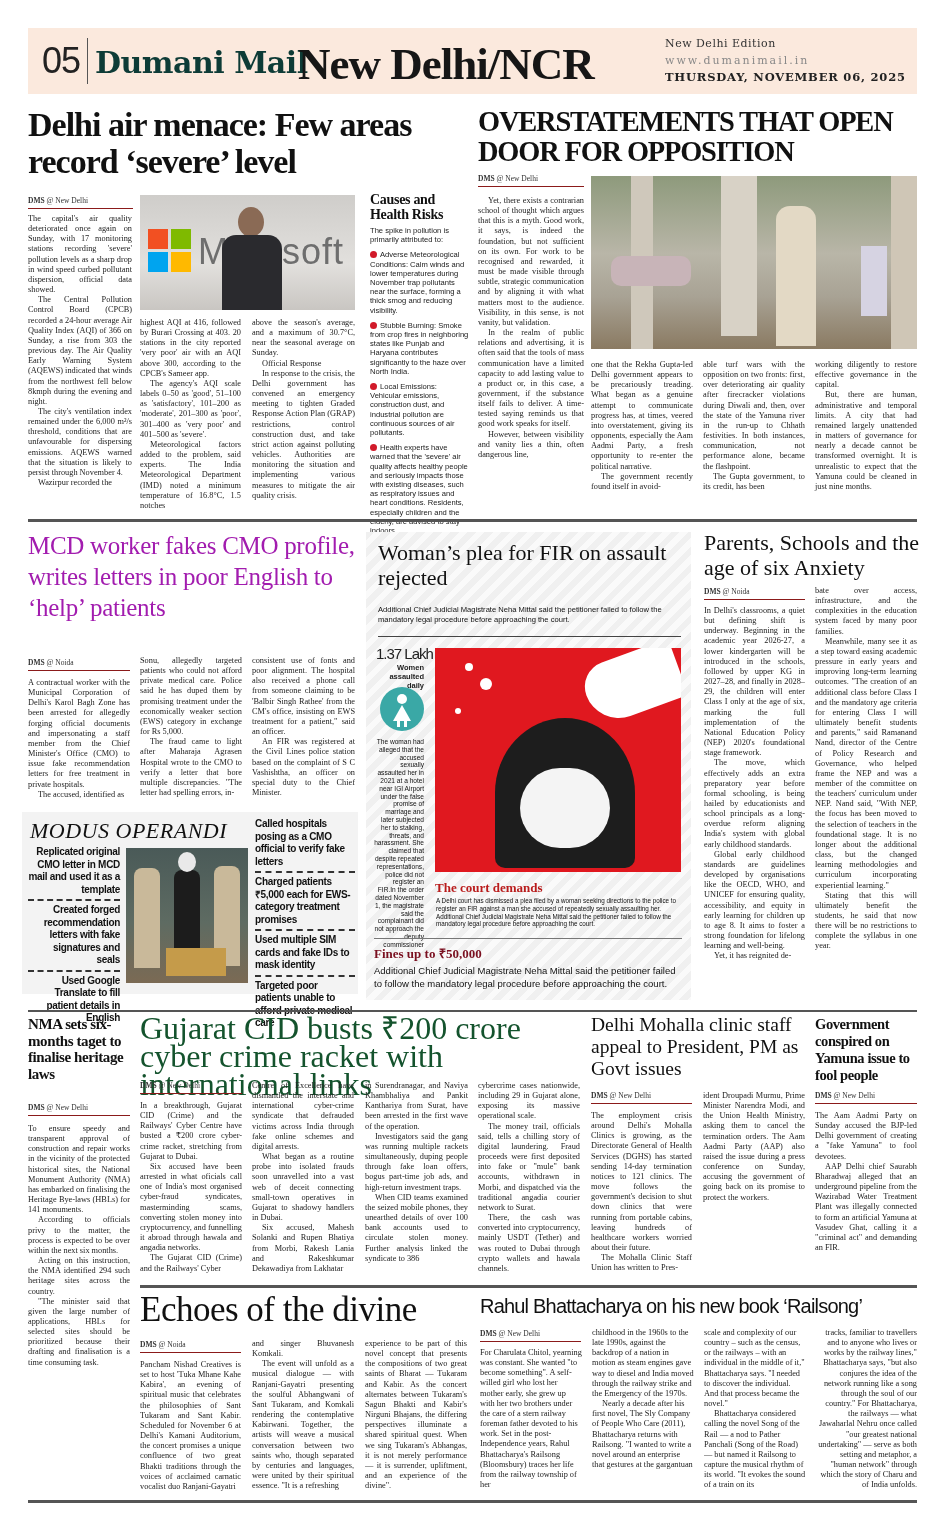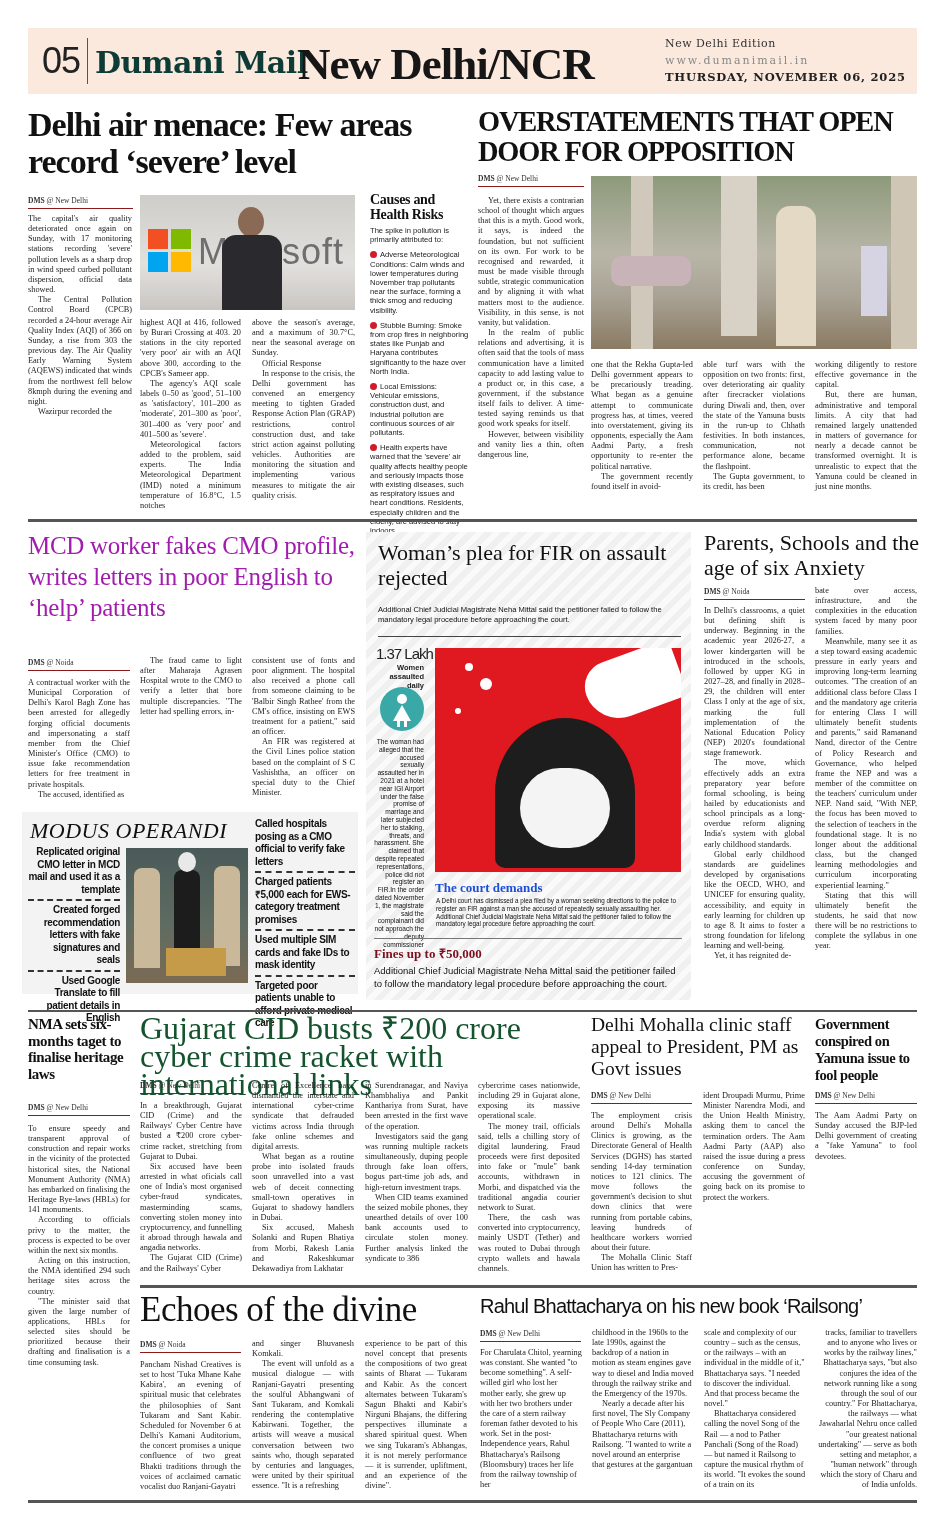--- a/index.html
+++ b/index.html
@@ -39,20 +39,21 @@
 <div class="abs section">New Delhi/NCR</div>
 <div class="abs ed">New Delhi Edition</div>
 <div class="abs url">www.dumanimail.in</div>
 <div class="abs date">THURSDAY, NOVEMBER 06, 2025</div>
 
 <div class="abs hl" style="left:28px;top:106px;width:440px;font-size:34px;font-family:'Liberation Serif',serif;letter-spacing:-1px;line-height:37px">Delhi air menace: Few areas record ‘severe’ level</div>
 <div class="abs byline" style="left:28px;top:196px;width:105px"><b>DMS</b> <span>@ New Delhi</span></div>
 <div class="abs body" style="left:28px;top:214px;width:104px">
   <p class="first">The capital's air quality deteriorated once again on Sunday, with 17 monitoring stations recording 'severe' pollution levels as a sharp drop in wind speed curbed pollutant dispersion, official data showed.</p>
   <p>The Central Pollution Control Board (CPCB) recorded a 24-hour average Air Quality Index (AQI) of 366 on Sunday, a rise from 303 the previous day. The Air Quality Early Warning System (AQEWS) indicated that winds from the northwest fell below 8kmph during the evening and night.</p>
+  <p>The city's ventilation index remained under the 6,000 m²/s threshold, conditions that are unfavourable for dispersing emissions. AQEWS warned that the situation is likely to persist through November 4.</p>
   <p>Wazirpur recorded the</p>
 </div>
 <div class="abs photo" style="left:140px;top:195px;width:215px;height:115px;background:linear-gradient(180deg,#cfcdca 0%,#e2e0dd 60%,#c9c6c2 100%)">
   <div class="abs" style="left:8px;top:34px;width:20px;height:20px;background:#f25022"></div>
   <div class="abs" style="left:31px;top:34px;width:20px;height:20px;background:#7fba00"></div>
   <div class="abs" style="left:8px;top:57px;width:20px;height:20px;background:#00a4ef"></div>
   <div class="abs" style="left:31px;top:57px;width:20px;height:20px;background:#ffb900"></div>
   <div class="abs sans" style="left:58px;top:36px;font-size:36px;color:#6e6e6e;letter-spacing:1px">Mi&nbsp;&nbsp;&nbsp;&nbsp;soft</div>
   <div class="abs" style="left:98px;top:12px;width:26px;height:30px;border-radius:50%;background:#8a6a55"></div>
   <div class="abs" style="left:82px;top:40px;width:60px;height:75px;border-radius:14px 14px 0 0;background:#2a2a2e"></div>
@@ -89,37 +90,38 @@
   <div class="abs" style="left:300px;top:0;width:26px;height:173px;background:#cfc6b6"></div>
   <div class="abs" style="left:20px;top:80px;width:80px;height:30px;border-radius:10px;background:#c8b4b8"></div>
   <div class="abs" style="left:185px;top:30px;width:40px;height:140px;border-radius:14px 14px 0 0;background:#e3d9c5"></div>
   <div class="abs" style="left:270px;top:70px;width:26px;height:70px;background:#d6d3e2"></div>
 </div>
 <div class="abs body" style="left:591px;top:360px;width:102px">
   <p class="first">one that the Rekha Gupta-led Delhi government appears to be precariously treading. What began as a genuine attempt to communicate progress has, at times, veered into overstatement, giving its opponents, especially the Aam Aadmi Party, a fresh opportunity to re-enter the political narrative.</p>
   <p>The government recently found itself in avoid-</p>
 </div>
 <div class="abs body" style="left:703px;top:360px;width:102px">
-  <p class="first">able turf wars with the opposition on two fronts: first, over deteriorating air quality after firecracker violations during Diwali and, then, over the state of the Yamuna busts in the run-up to Chhath festivities. In both instances, communication, not performance alone, became the flashpoint.</p>
+  <p class="first">able turf wars with the opposition on two fronts: first, over deteriorating air quality after firecracker violations during Diwali and, then, over the state of the Yamuna river in the run-up to Chhath festivities. In both instances, communication, not performance alone, became the flashpoint.</p>
   <p>The Gupta government, to its credit, has been</p>
 </div>
 <div class="abs body" style="left:815px;top:360px;width:102px">
   <p class="first">working diligently to restore effective governance in the capital.</p>
   <p>But, there are human, administrative and temporal limits. A city that had remained largely unattended in matters of governance for nearly a decade cannot be transformed overnight. It is unrealistic to expect that the Yamuna could be cleaned in just nine months.</p>
 </div>
 
 <div class="abs rule" style="left:28px;top:519px;width:889px"></div>
 
 <div class="abs" style="left:28px;top:530px;width:340px;font-size:25px;line-height:31px;font-family:'Liberation Serif',serif;color:#a21caf;letter-spacing:-.3px">MCD worker fakes CMO profile, writes letters in poor English to ‘help’ patients</div>
 <div class="abs byline" style="left:28px;top:658px;width:102px"><b>DMS</b> <span>@ Noida</span></div>
 <div class="abs body" style="left:28px;top:678px;width:102px">
   <p class="first">A contractual worker with the Municipal Corporation of Delhi's Karol Bagh Zone has been arrested for allegedly forging official documents and impersonating a staff member from the Chief Minister's Office (CMO) to issue fake recommendation letters for free treatment in private hospitals.</p>
   <p>The accused, identified as</p>
 </div>
 <div class="abs body" style="left:140px;top:656px;width:102px">
+  <p class="first">Sonu, allegedly targeted patients who could not afford private medical care. Police said he has duped them by promising treatment under the economically weaker section (EWS) category in exchange for Rs 5,000.</p>
   <p>The fraud came to light after Maharaja Agrasen Hospital wrote to the CMO to verify a letter that bore multiple discrepancies. "The letter had spelling errors, in-</p>
 </div>
 <div class="abs body" style="left:252px;top:656px;width:103px">
   <p class="first">consistent use of fonts and poor alignment. The hospital also received a phone call from someone claiming to be 'Balbir Singh Rathee' from the CM's office, insisting on EWS treatment for a patient," said an officer.</p>
   <p>An FIR was registered at the Civil Lines police station based on the complaint of S C Vashishtha, an officer on special duty to the Chief Minister.</p>
 </div>
 
 <div class="abs" style="left:22px;top:812px;width:336px;height:182px;background:#f3f3f3"></div>
 <div class="abs" style="left:30px;top:818px;font-size:22px;font-style:italic;font-family:'Liberation Serif',serif;color:#111;letter-spacing:.5px">MODUS OPERANDI</div>
 <div class="abs" style="left:28px;top:846px;width:92px;text-align:right">
@@ -160,21 +162,21 @@
 </div>
 <div class="abs sans" style="left:374px;top:738px;width:50px;text-align:right;font-size:6.6px;line-height:7.8px;color:#111">The woman had alleged that the accused sexually assaulted her in 2021 at a hotel near IGI Airport under the false promise of marriage and later subjected her to stalking, threats, and harassment. She claimed that despite repeated representations, police did not register an FIR.In the order dated November 1, the magistrate said the complainant did not approach the deputy commissioner</div>
 <div class="abs photo" style="left:435px;top:648px;width:246px;height:224px;background:#e0181f">
   <div class="abs" style="left:60px;top:70px;width:140px;height:150px;border-radius:50% 50% 10px 10px;background:#1d1d1d"></div>
   <div class="abs" style="left:85px;top:120px;width:90px;height:80px;border-radius:40px;background:#f4f4f4"></div>
   <div class="abs" style="left:150px;top:5px;width:96px;height:60px;border-radius:30px 0 0 40px;background:#fff;transform:rotate(-20deg)"></div>
   <div class="abs" style="left:30px;top:15px;width:8px;height:8px;border-radius:50%;background:#fff"></div>
   <div class="abs" style="left:45px;top:30px;width:12px;height:12px;border-radius:50%;background:#fff"></div>
   <div class="abs" style="left:20px;top:60px;width:6px;height:6px;border-radius:50%;background:#fff"></div>
 </div>
-<div class="abs" style="left:435px;top:880px;font-size:13px;font-weight:bold;color:#1d4ed8;font-family:'Liberation Serif',serif">The court demands</div>
+<div class="abs" style="left:435px;top:880px;font-size:13px;font-weight:bold;color:#b91c1c;font-family:'Liberation Serif',serif">The court demands</div>
 <div class="abs sans" style="left:436px;top:897px;width:246px;font-size:6.3px;line-height:7.8px;color:#111">A Delhi court has dismissed a plea filed by a woman seeking directions to the police to register an FIR against a man she accused of repeatedly sexually assaulting her. Additional Chief Judicial Magistrate Neha Mittal said the petitioner failed to follow the mandatory legal procedure before approaching the court.</div>
 <div class="abs" style="left:374px;top:938px;width:308px;height:1px;background:#777"></div>
 <div class="abs" style="left:374px;top:944px;font-size:13px;font-weight:bold;color:#7a1020;font-family:'Liberation Serif',serif">Fines up to ₹50,000</div>
 <div class="abs sans" style="left:374px;top:965px;width:312px;font-size:9.5px;line-height:12.5px;color:#111">Additional Chief Judicial Magistrate Neha Mittal said the petitioner failed to follow the mandatory legal procedure before approaching the court.</div>
 
 <div class="abs" style="left:704px;top:530px;width:220px;font-size:22px;line-height:25px;font-family:'Liberation Serif',serif;color:#111">Parents, Schools and the age of six Anxiety</div>
 <div class="abs byline" style="left:704px;top:587px;width:101px"><b>DMS</b> <span>@ Noida</span></div>
 <div class="abs body" style="left:704px;top:606px;width:101px">
   <p class="first">In Delhi's classrooms, a quiet but defining shift is underway. Beginning in the academic year 2026-27, a lower kindergarten will be introduced in the schools, followed by upper KG in 2027–28, and finally in 2028–29, the children will enter Class I only at the age of six, marking the full implementation of the National Education Policy (NEP) 2020's foundational stage framework.</p>
   <p>The move, which effectively adds an extra preparatory year before formal schooling, is being hailed by educationists and school principals as a long-overdue reform aligning India's system with global early childhood standards.</p>
@@ -228,20 +230,21 @@
   <p>The Mohalla Clinic Staff Union has written to Pres-</p>
 </div>
 <div class="abs body" style="left:703px;top:1091px;width:102px">
   <p class="first">ident Droupadi Murmu, Prime Minister Narendra Modi, and the Union Health Ministry, asking them to cancel the termination orders. The Aam Aadmi Party (AAP) also raised the issue during a press conference on Sunday, accusing the government of going back on its promise to protect the workers.</p>
 </div>
 
 <div class="abs hl" style="left:815px;top:1016px;width:105px;font-size:14.5px;line-height:17px;font-family:'Liberation Serif',serif;letter-spacing:-.4px">Government conspired on Yamuna issue to fool people</div>
 <div class="abs byline" style="left:815px;top:1091px;width:102px"><b>DMS</b> <span>@ New Delhi</span></div>
 <div class="abs body" style="left:815px;top:1111px;width:102px">
   <p class="first">The Aam Aadmi Party on Sunday accused the BJP-led Delhi government of creating a "fake Yamuna" to fool devotees.</p>
+  <p>AAP Delhi chief Saurabh Bharadwaj alleged that an underground pipeline from the Wazirabad Water Treatment Plant was illegally connected to form an artificial Yamuna at Vasudev Ghat, calling it a "criminal act" and demanding an FIR.</p>
 </div>
 
 <div class="abs rule" style="left:140px;top:1285px;width:777px"></div>
 
 <div class="abs" style="left:140px;top:1290px;width:340px;font-size:35px;line-height:40px;font-family:'Liberation Serif',serif;color:#111;letter-spacing:-.5px">Echoes of the divine</div>
 <div class="abs byline" style="left:140px;top:1340px;width:101px"><b>DMS</b> <span>@ Noida</span></div>
 <div class="abs body" style="left:140px;top:1360px;width:101px">
   <p class="first">Pancham Nishad Creatives is set to host 'Tuka Mhane Kahe Kabira', an evening of spiritual music that celebrates the philosophies of Sant Tukaram and Sant Kabir. Scheduled for November 6 at Delhi's Kamani Auditorium, the concert promises a unique confluence of two great Bhakti traditions through the voices of acclaimed carnatic vocalist duo Ranjani-Gayatri</p>
 </div>
 <div class="abs body" style="left:252px;top:1339px;width:102px">

